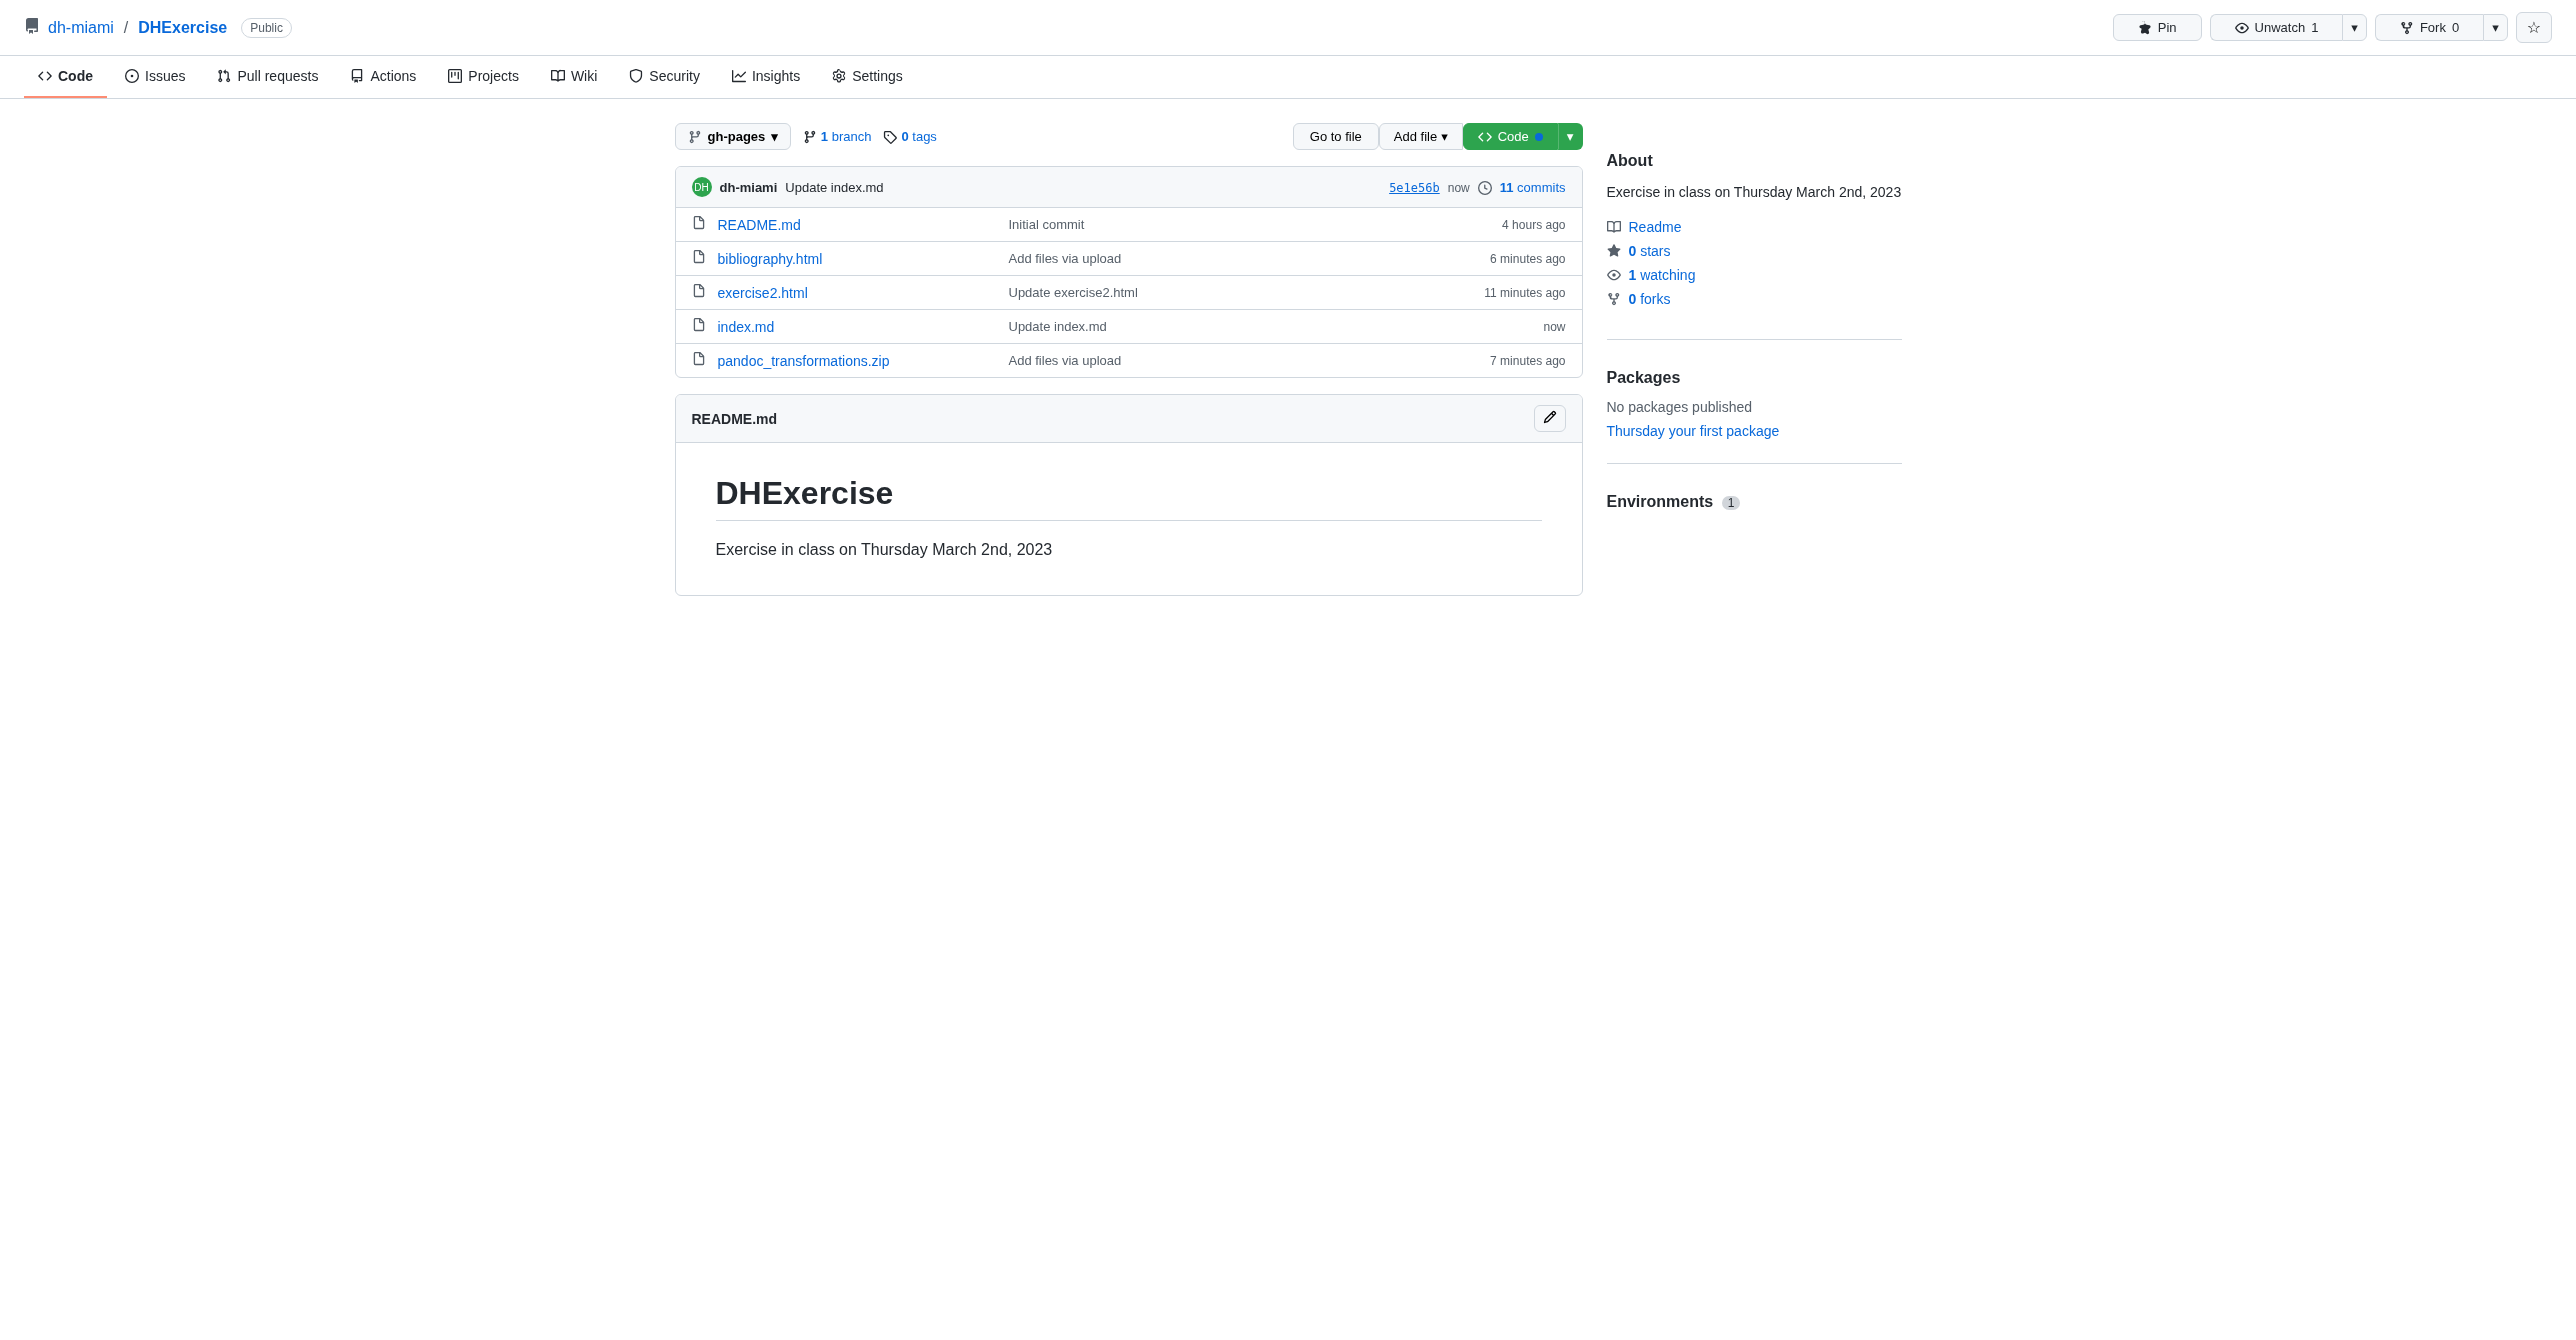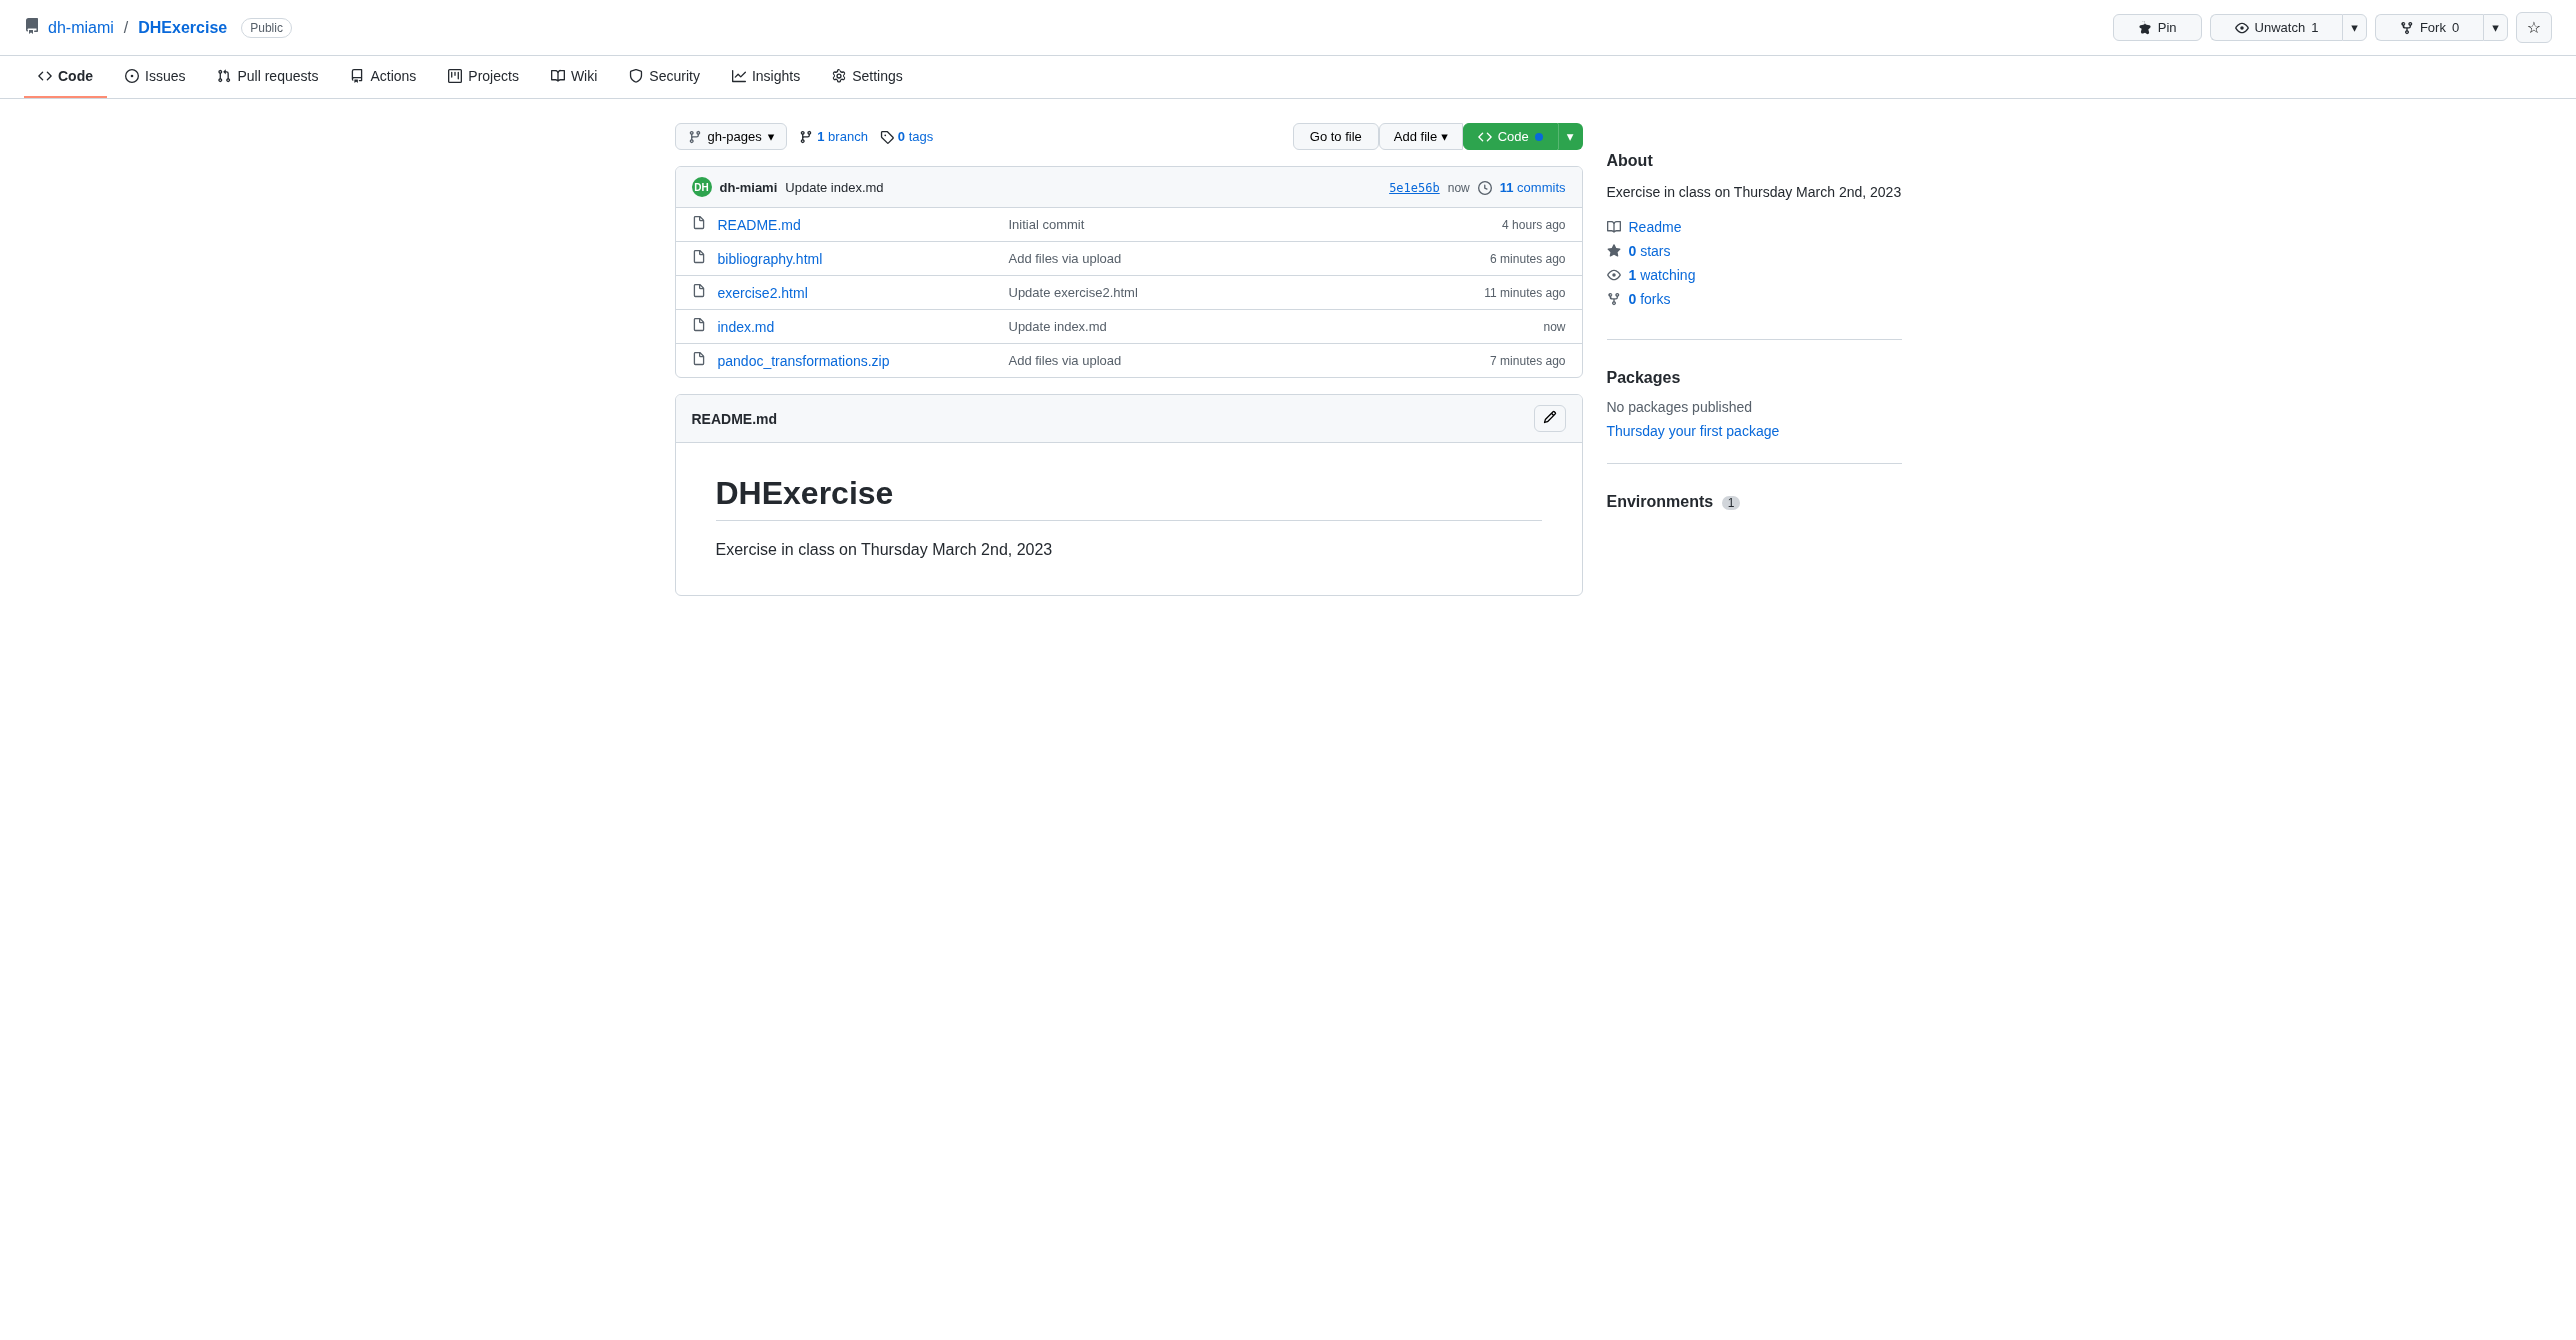--- a/index.html
+++ b/index.html
@@ -26,38 +26,38 @@
     .nav-tab.active { color: #24292f; border-bottom: 2px solid #fd8c73; font-weight: 600; }
 
     
     .main-content { display: flex; padding: 24px 24px 24px 24px; gap: 24px; background: #fff; max-width: 1275px; margin: 0 auto; }
     .content-area { flex: 1; min-width: 0; }
     .sidebar { width: 295px; flex-shrink: 0; }
 
     
     .branch-bar { display: flex; align-items: center; justify-content: space-between; margin-bottom: 16px; }
     .branch-bar-left { display: flex; align-items: center; gap: 12px; }
-    .branch-selector { display: flex; align-items: center; gap: 6px; padding: 5px 12px; border: 1px solid #d0d7de; border-radius: 6px; background: #f6f8fa; font-size: 13px; cursor: pointer; font-weight: 400; }
+    .branch-selector { display: flex; align-items: center; gap: 6px; padding: 5px 12px; border: 1px solid #d0d7de; border-radius: 6px; background: #f6f8fa; font-size: 13px; cursor: pointer; font-weight: 700; }
     .branch-selector svg { color: #57606a; }
     .branch-info { display: flex; align-items: center; gap: 4px; font-size: 13px; color: #24292f; }
     .branch-link { color: #0969da; text-decoration: none; font-weight: 500; }
     .tag-info { display: flex; align-items: center; gap: 4px; font-size: 13px; color: #24292f; }
     .branch-bar-right { display: flex; align-items: center; gap: 0; }
     .goto-file-btn { padding: 5px 16px; border: 1px solid #d0d7de; border-radius: 6px; background: #f6f8fa; font-size: 13px; cursor: pointer; font-weight: 400; }
     .add-file-btn-group { display: flex; align-items: center; }
     .add-file-btn { display: flex; align-items: center; gap: 4px; padding: 5px 14px; border: 1px solid #d0d7de; border-radius: 6px 0 0 6px; background: #f6f8fa; font-size: 13px; cursor: pointer; font-weight: 400; }
     .code-btn { display: flex; align-items: center; gap: 6px; padding: 5px 14px; border: 1px solid #2da44e; border-radius: 6px 0 0 6px; background: #2da44e; color: #fff; font-size: 13px; cursor: pointer; font-weight: 500; }
     .code-btn-arrow { padding: 5px 8px; border: 1px solid #2da44e; border-left: 1px solid rgba(255,255,255,0.2); border-radius: 0 6px 6px 0; background: #2da44e; color: #fff; cursor: pointer; }
     .code-dot { width: 8px; height: 8px; background: #0969da; border-radius: 50%; }
 
     
     .file-table { border: 1px solid #d0d7de; border-radius: 6px; overflow: hidden; margin-bottom: 16px; }
     .commit-row { display: flex; align-items: center; justify-content: space-between; padding: 10px 16px; background: #f6f8fa; border-bottom: 1px solid #d0d7de; }
     .commit-row-left { display: flex; align-items: center; gap: 8px; }
-    .avatar { width: 20px; height: 20px; border-radius: 50%; background: #2da44e; display: flex; align-items: center; justify-content: center; color: #fff; font-size: 10px; font-weight: 700; overflow: hidden; }
+    .avatar { width: 20px; height: 20px; border-radius: 50%; background: #2da44e; display: flex; align-items: center; justify-content: center; color: #fff; font-size: 10px; font-weight: 400; overflow: hidden; }
     .commit-author { font-size: 13px; font-weight: 600; color: #24292f; }
     .commit-message { font-size: 13px; color: #24292f; }
     .commit-row-right { display: flex; align-items: flex-end; gap: 8px; font-size: 12px; color: #57606a; }
     .commit-hash { color: #0969da; font-family: monospace; font-size: 12px; }
 
     .file-row { display: flex; align-items: center; padding: 8px 16px; border-bottom: 1px solid #d0d7de; gap: 12px; }
     .file-row:last-child { border-bottom: none; }
     .file-icon { color: #57606a; font-size: 14px; flex-shrink: 0; }
     .file-name { flex: 0 0 279px; font-size: 14px; }
     .file-name a { color: #0969da; text-decoration: none; }

